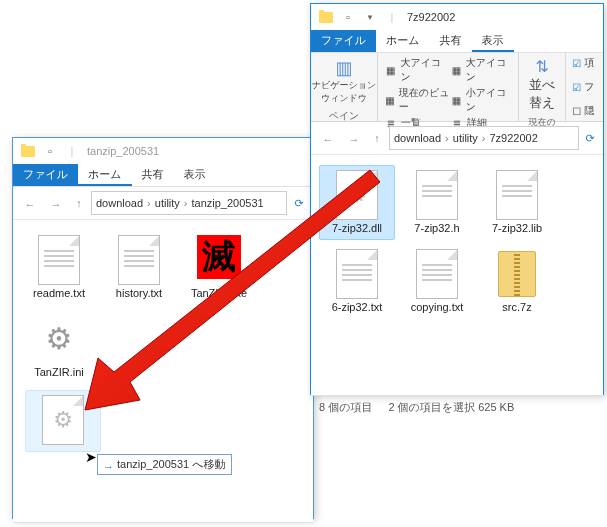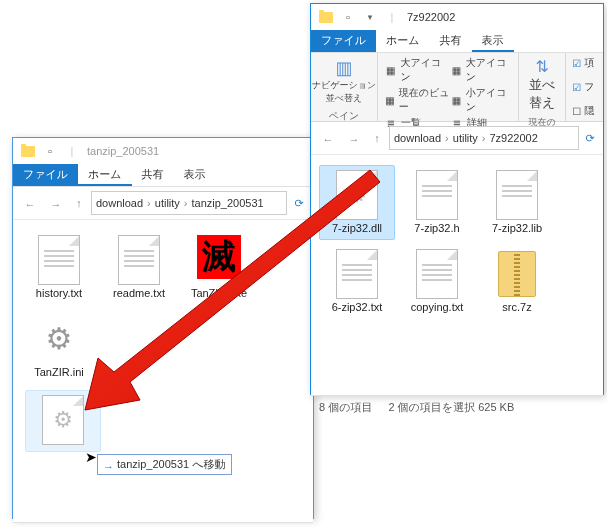--- a/index.html
+++ b/index.html
@@ -82,34 +82,34 @@
       <div class="item-icon">
           <div class="doc-icon">
             <div class="doc-lines">
               <span></span>
               <span></span>
               <span></span>
               <span></span>
             </div>
           </div>
         </div>
+      <div class="item-label">readme.txt</div>
+    </div>
+    <div class="item">
+      <div class="item-icon">
+          <div class="doc-icon">
+            <div class="doc-lines">
+              <span></span>
+              <span></span>
+              <span></span>
+              <span></span>
+            </div>
+          </div>
+        </div>
       <div class="item-label">history.txt</div>
-    </div>
-    <div class="item">
-      <div class="item-icon">
-          <div class="doc-icon">
-            <div class="doc-lines">
-              <span></span>
-              <span></span>
-              <span></span>
-              <span></span>
-            </div>
-          </div>
-        </div>
-      <div class="item-label">readme.txt</div>
     </div>
     <div class="item">
       <div class="item-icon">
           <div class="app-icon">滅</div>
         </div>
       <div class="item-label">TanZIR.exe</div>
     </div>
     <div class="item">
       <div class="item-icon">
           <div class="sys-icon">⚙</div>
@@ -150,21 +150,21 @@
     <div class="menu-tab file">ファイル</div>
     <div class="menu-tab">ホーム</div>
     <div class="menu-tab">共有</div>
     <div class="menu-tab active">表示</div>
   </div>
   <div class="ribbon">
     <div class="ribbon-group" style="width:54px">
       <div class="ribbon-btn-large">
         <span style="font-size:18px;color:#5a8fd6">▥</span>
         <span style="font-size:9px;text-align:center;white-space:pre">ナビゲーション
-並べ替え</span>
+ウィンドウ</span>
       </div>
       <div class="ribbon-group-label">ペイン</div>
     </div>
     <div class="ribbon-group" style="width:132px">
       <div style="display:flex;flex-direction:column;font-size:10px">
         <div style="display:flex">
           <div class="ribbon-row" style="width:66px">
               <span class="ribbon-icon-sm">▦</span>
               <span>大アイコン</span>
             </div>

